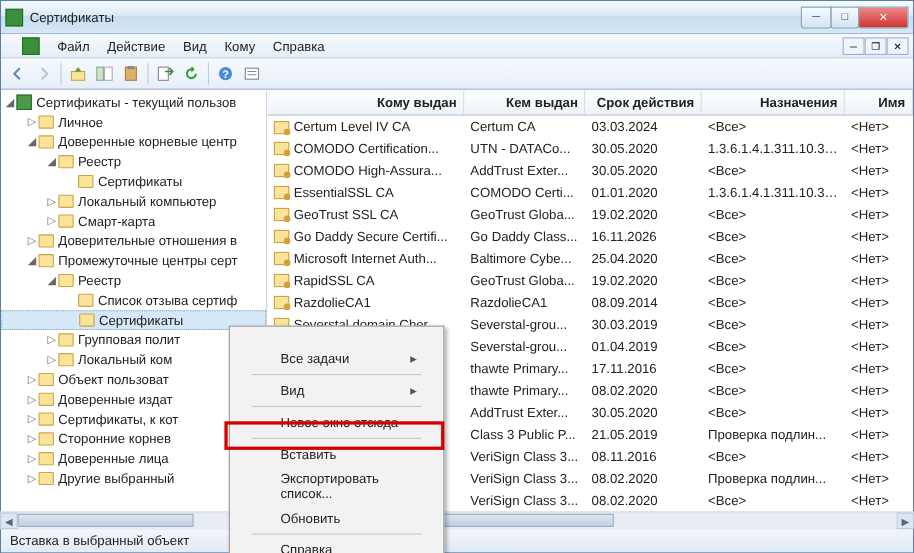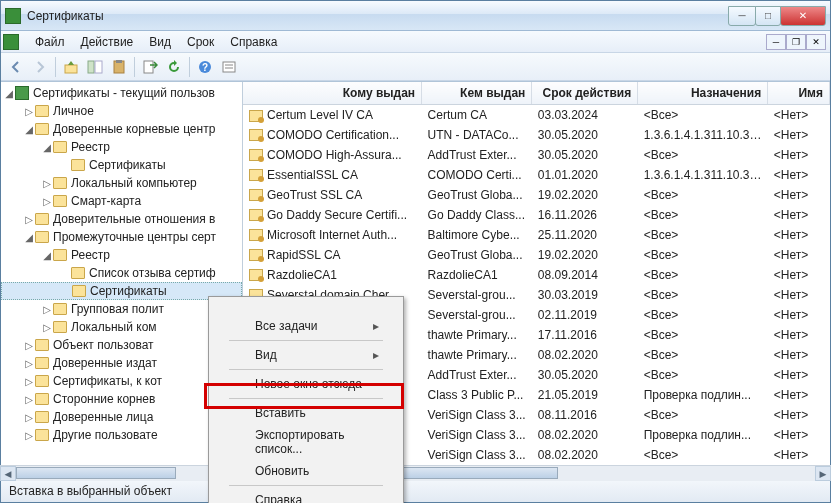--- a/index.html
+++ b/index.html
@@ -46,21 +46,21 @@
     margin-left:-1px;
   }
   .win-btn.close { background: linear-gradient(to bottom,#e88,#c33); color:#fff; width:46px;}
   .win-btn.max { width:26px;}
   .win-btn.min { width:28px;}
   .menubar {
     height: 22px;
     background: linear-gradient(to bottom,#f6fafe,#e6eef8);
     display: flex;
     align-items: center;
-    padding: 0 2px;
+    padding: 0 19px;
     gap: 2px;
     border-bottom: 1px solid #c8d6e6;
     position: relative;
   }
   .menubar .menu-icon {
     width: 16px; height: 16px;
     background: #3a8f3a; border:1px solid #2a6a2a;
     margin-right: 6px;
   }
   .menu-item { padding: 2px 8px; color:#222; cursor:default;}
@@ -213,21 +213,21 @@
       <div class="win-btn close">✕</div>
     </div>
   </div>
 
   <div class="menubar">
     <div class="menu-icon"></div>
     <div id="menu-items" style="display: flex;">
         <div class="menu-item">Файл</div>
         <div class="menu-item">Действие</div>
         <div class="menu-item">Вид</div>
-        <div class="menu-item">Срок</div>
+        <div class="menu-item">Кому</div>
         <div class="menu-item">Справка</div>
       </div>
     <div class="mdi-btns">
       <div class="mdi-btn">─</div>
       <div class="mdi-btn">❐</div>
       <div class="mdi-btn">✕</div>
     </div>
   </div>
 
   <div class="toolbar">
@@ -382,21 +382,21 @@
             <span class="tree-label">Сторонние корнев</span>
           </div>
           <div class="tree-row" style="padding-left: 22px;">
             <span class="expander">▷</span>
             <span class="folder-icon"></span>
             <span class="tree-label">Доверенные лица</span>
           </div>
           <div class="tree-row" style="padding-left: 22px;">
             <span class="expander">▷</span>
             <span class="folder-icon"></span>
-            <span class="tree-label">Другие пользовате</span>
+            <span class="tree-label">Другие выбранный</span>
           </div>
         </div>
     </div>
 
     <div class="list">
       <table>
         <thead>
             <tr id="list-head">
               <th style="width: 162px;">Кому выдан</th>
               <th style="width: 100px;">Кем выдан</th>
@@ -444,21 +444,21 @@
             <tr>
               <td><span class="cert-icon"></span>Go Daddy Secure Certifi...</td>
               <td>Go Daddy Class...</td>
               <td>16.11.2026</td>
               <td>&lt;Все&gt;</td>
               <td>&lt;Нет&gt;</td>
             </tr>
             <tr>
               <td><span class="cert-icon"></span>Microsoft Internet Auth...</td>
               <td>Baltimore Cybe...</td>
-              <td>25.11.2020</td>
+              <td>25.04.2020</td>
               <td>&lt;Все&gt;</td>
               <td>&lt;Нет&gt;</td>
             </tr>
             <tr>
               <td><span class="cert-icon"></span>RapidSSL CA</td>
               <td>GeoTrust Globa...</td>
               <td>19.02.2020</td>
               <td>&lt;Все&gt;</td>
               <td>&lt;Нет&gt;</td>
             </tr>
@@ -472,21 +472,21 @@
             <tr>
               <td><span class="cert-icon"></span>Severstal domain Cher...</td>
               <td>Severstal-grou...</td>
               <td>30.03.2019</td>
               <td>&lt;Все&gt;</td>
               <td>&lt;Нет&gt;</td>
             </tr>
             <tr>
               <td></td>
               <td>Severstal-grou...</td>
-              <td>02.11.2019</td>
+              <td>01.04.2019</td>
               <td>&lt;Все&gt;</td>
               <td>&lt;Нет&gt;</td>
             </tr>
             <tr>
               <td></td>
               <td>thawte Primary...</td>
               <td>17.11.2016</td>
               <td>&lt;Все&gt;</td>
               <td>&lt;Нет&gt;</td>
             </tr>

